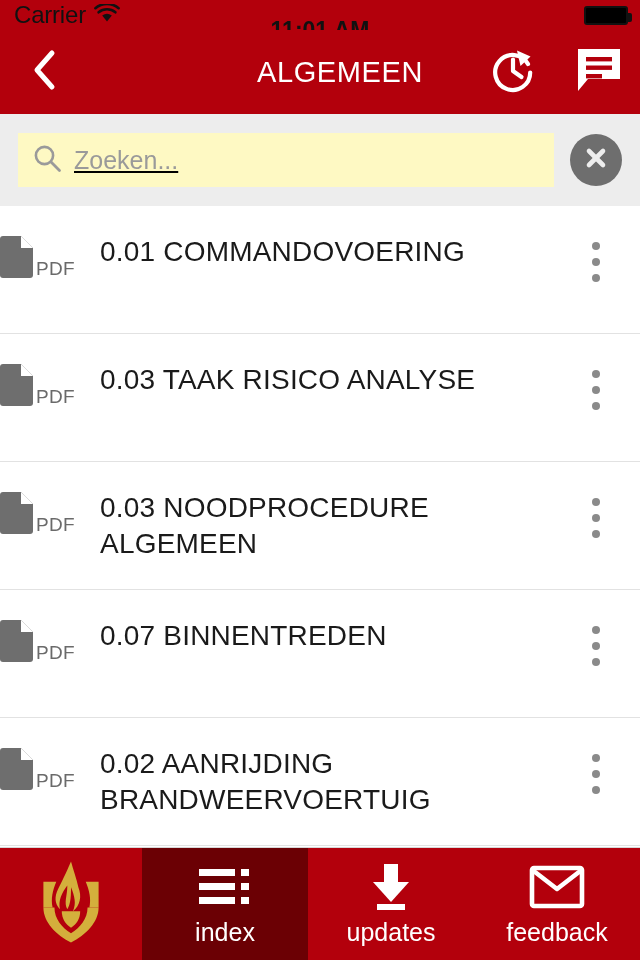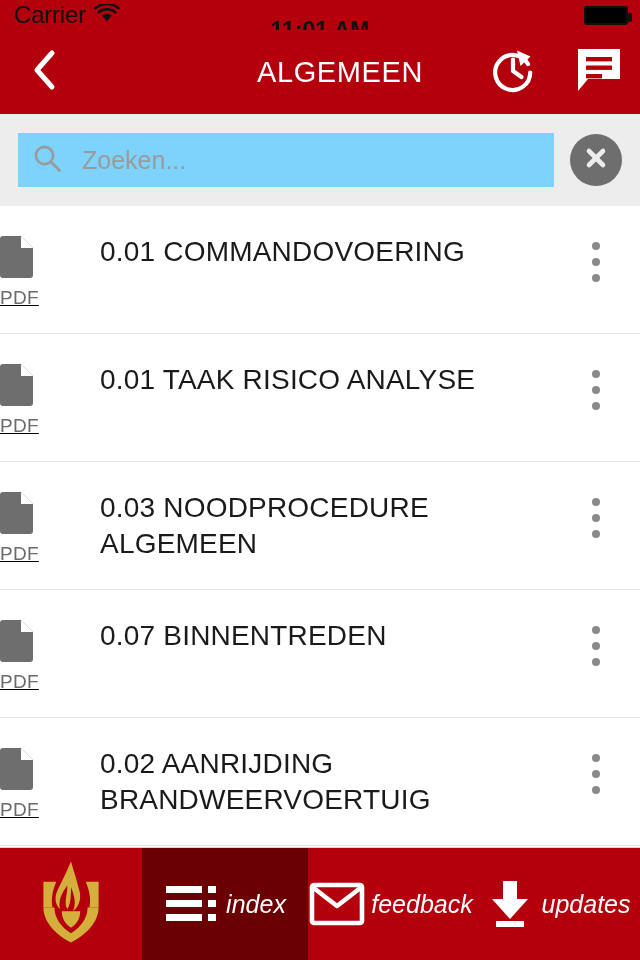--- a/index.html
+++ b/index.html
@@ -41,22 +41,22 @@
   .nav-actions{ position:absolute; right:16px; top:50%; transform:translateY(-50%);
                 display:flex; align-items:center; gap:36px;}
   .nav-icon{ width:50px; height:50px; display:flex; align-items:center; justify-content:center;}
 
   
   .searchwrap{
     position:absolute; top:114px; left:0; width:640px; height:92px;
     background:#EDEDED; display:flex; align-items:center; padding:0 18px;
   }
   .searchfield{
-    flex:1; height:54px; background:#7dd3fc; display:flex; align-items:center;
-    padding:0 14px; gap:20px;
+    flex:1; height:54px; background:#fef9c3; display:flex; align-items:center;
+    padding:0 14px; gap:12px;text-decoration:underline;
   }
   .search-input{
     border:none; outline:none; background:transparent; flex:1;
     font-family:"Liberation Sans", sans-serif; font-size:25px; color:#333;
   }
   .search-input::placeholder{ color:#9A9A9A; }
   .clearbtn{
     width:52px; height:52px; margin-left:16px; border-radius:50%;
     background:#6E6E6E; display:flex; align-items:center; justify-content:center;
     flex:0 0 auto;
@@ -65,43 +65,43 @@
   
   .list{
     position:absolute; top:206px; left:0; width:640px; height:641px;
     background:#fff; overflow:hidden;
   }
   .row{
     position:relative; min-height:128px; border-bottom:1px solid #E2E2E2;
     display:flex; align-items:flex-start; padding:26px 0 18px 0;
   }
   .row-iconcol{
-    width:100px; flex:0 0 100px; display:flex; flex-direction:column;
-    align-items:flex-start; padding-top:2px;text-decoration:underline;
+    width:100px; flex:0 0 100px; display:flex; flex-direction:row;
+    align-items:flex-end; padding-top:2px;
   }
   .pdficon{ width:36px; height:46px; position:relative; }
   .pdflabel{ font-size:19px; color:#6A6A6A; margin-top:7px; letter-spacing:0.3px;}
   .row-title{
     flex:1; font-size:28px; color:#1A1A1A; line-height:36px;
     padding-right:104px; letter-spacing:0.2px; padding-top:2px;
   }
   .dots{
     position:absolute; right:24px; top:36px;
     width:40px; display:flex; flex-direction:column; align-items:center; gap:8px;
   }
   .dot{ width:8px; height:8px; border-radius:50%; background:#8A8A8A; }
 
   
   .tabbar{
     position:absolute; bottom:0; left:0; width:640px; height:113px;
     background:#B3000C; display:flex; border-top:1px solid #d8d8d8;
   }
   .tab{
-    flex:1; display:flex; flex-direction:row; align-items:center;
-    justify-content:center; gap:6px; position:relative;font-style:italic;
+    flex:1; display:flex; flex-direction:column; align-items:center;
+    justify-content:center; gap:6px; position:relative;
   }
   .tab.logo{ flex:0 0 142px; }
   .tab.active{ background:#6B0004; }
   .tab-label{ color:#fff; font-size:25px; }
   .tab-ico{ height:50px; display:flex; align-items:center; justify-content:center;}
 </style>
 </head>
 <body>
 
 <div id="app">
@@ -192,21 +192,21 @@
         </div>
       </div>
       <div class="row">
         <div class="row-iconcol">
           <div class="pdficon"><svg width="36" height="46" viewBox="0 0 36 46">
               <path d="M3 2 h18 l12 12 v27 a3 3 0 0 1 -3 3 h-27 a3 3 0 0 1 -3 -3 v-36 a3 3 0 0 1 3 -3 z" fill="#6E6E6E"></path>
               <path d="M21 2 L33 14 h-12 z" fill="#ffffff"></path>
             </svg></div>
           <div class="pdflabel">PDF</div>
         </div>
-        <div class="row-title">0.01 TAAK RISICO ANALYSE</div>
+        <div class="row-title">0.03 TAAK RISICO ANALYSE</div>
         <div class="dots">
           <span class="dot"></span>
           <span class="dot"></span>
           <span class="dot"></span>
         </div>
       </div>
       <div class="row">
         <div class="row-iconcol">
           <div class="pdficon"><svg width="36" height="46" viewBox="0 0 36 46">
               <path d="M3 2 h18 l12 12 v27 a3 3 0 0 1 -3 3 h-27 a3 3 0 0 1 -3 -3 v-36 a3 3 0 0 1 3 -3 z" fill="#6E6E6E"></path>
@@ -275,33 +275,33 @@
           <rect x="44" y="4" width="8" height="7" fill="#fff"></rect>
           <rect x="44" y="18" width="8" height="7" fill="#fff"></rect>
           <rect x="44" y="32" width="8" height="7" fill="#fff"></rect>
         </svg>
       </span>
       <span class="tab-label">index</span>
     </div>
 
     <div class="tab">
       <span class="tab-ico">
-        <svg width="56" height="44" viewBox="0 0 56 44">
-          <rect x="3" y="3" width="50" height="38" rx="2" stroke="#fff" stroke-width="4.6" fill="none"></rect>
-          <path d="M6 7 L28 24 L50 7" stroke="#fff" stroke-width="4.6" fill="none" stroke-linecap="round" stroke-linejoin="round"></path>
-        </svg>
-      </span>
-      <span class="tab-label">feedback</span>
-    </div>
-
-    <div class="tab">
-      <span class="tab-ico">
         <svg width="52" height="50" viewBox="0 0 52 50">
           <rect x="19" y="2" width="14" height="20" fill="#fff"></rect>
           <path d="M8 20 L44 20 L26 40 Z" fill="#fff"></path>
           <rect x="12" y="42" width="28" height="6" fill="#fff"></rect>
         </svg>
       </span>
       <span class="tab-label">updates</span>
     </div>
 
+    <div class="tab">
+      <span class="tab-ico">
+        <svg width="56" height="44" viewBox="0 0 56 44">
+          <rect x="3" y="3" width="50" height="38" rx="2" stroke="#fff" stroke-width="4.6" fill="none"></rect>
+          <path d="M6 7 L28 24 L50 7" stroke="#fff" stroke-width="4.6" fill="none" stroke-linecap="round" stroke-linejoin="round"></path>
+        </svg>
+      </span>
+      <span class="tab-label">feedback</span>
+    </div>
+
   </div>
 </div>
 
 </body></html>

